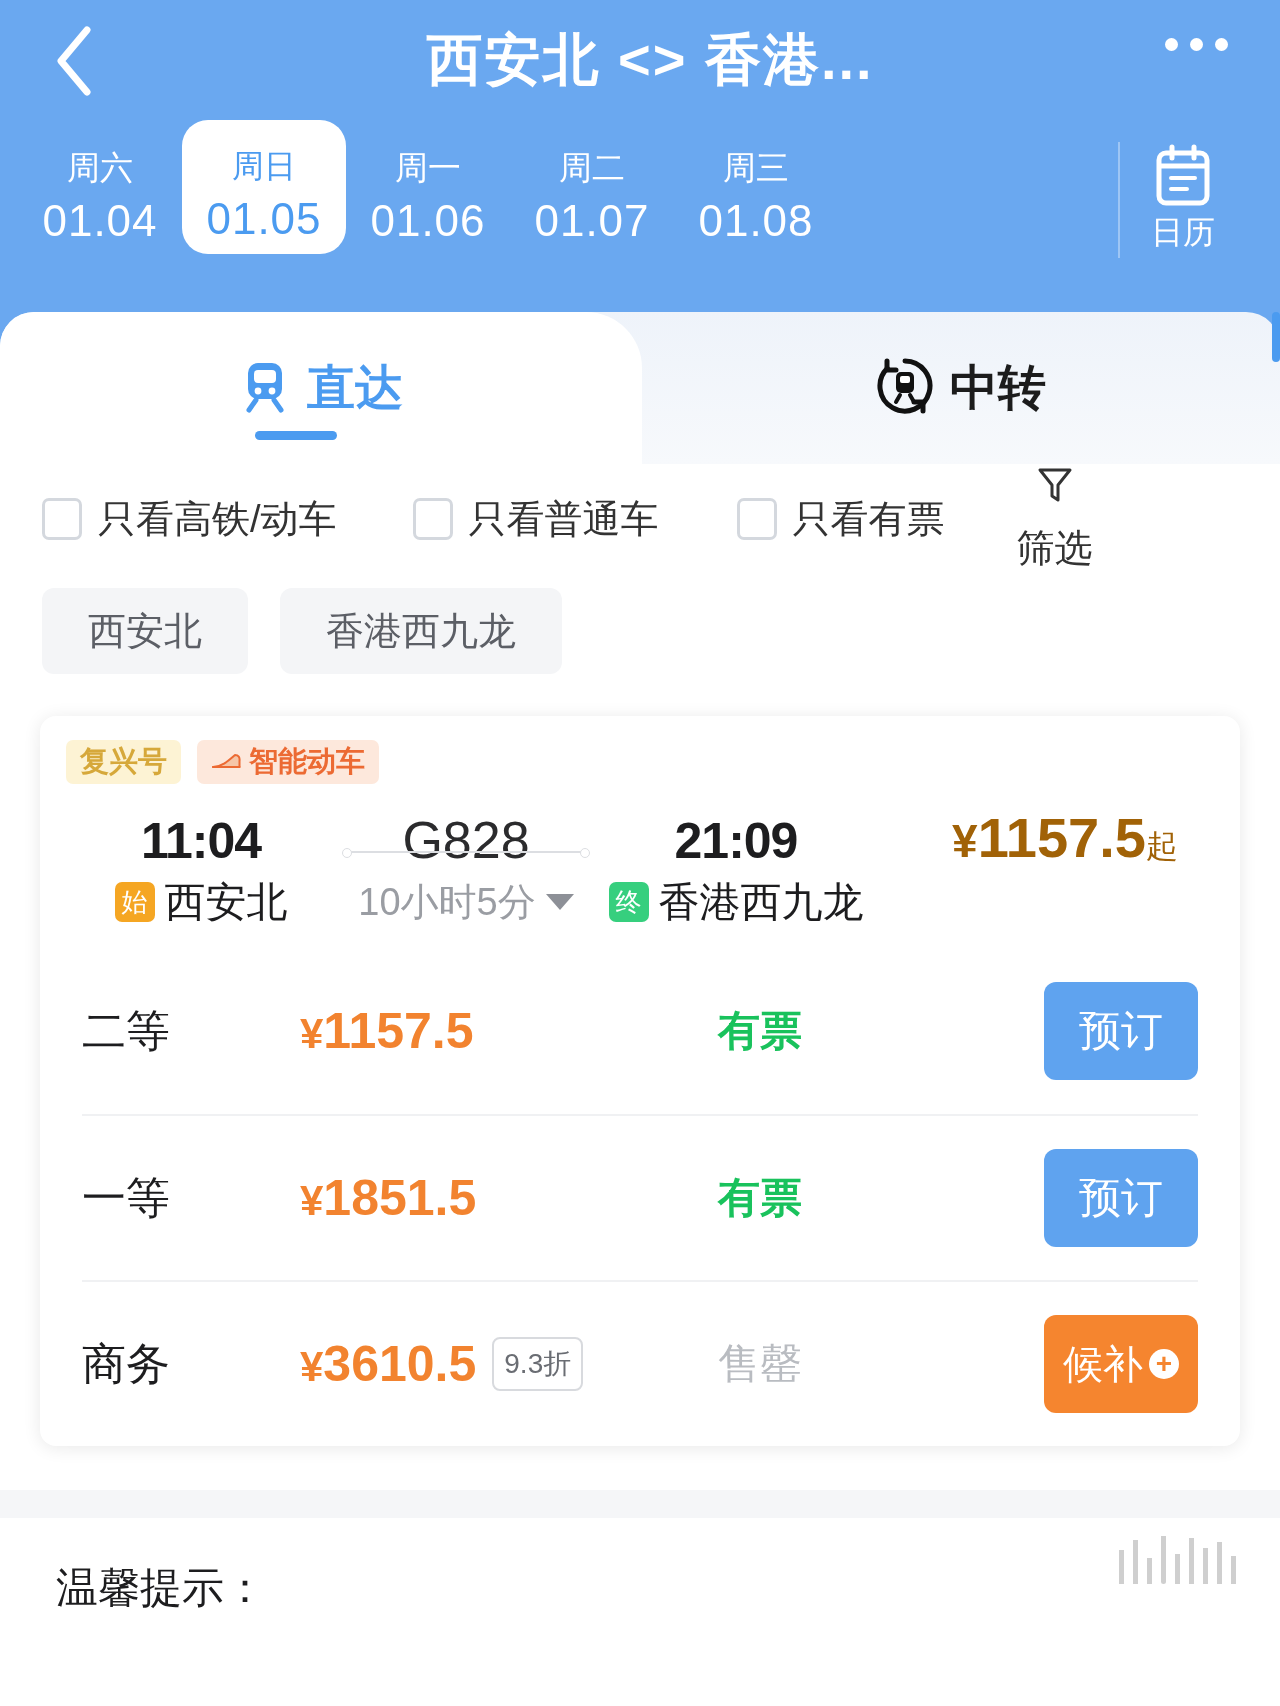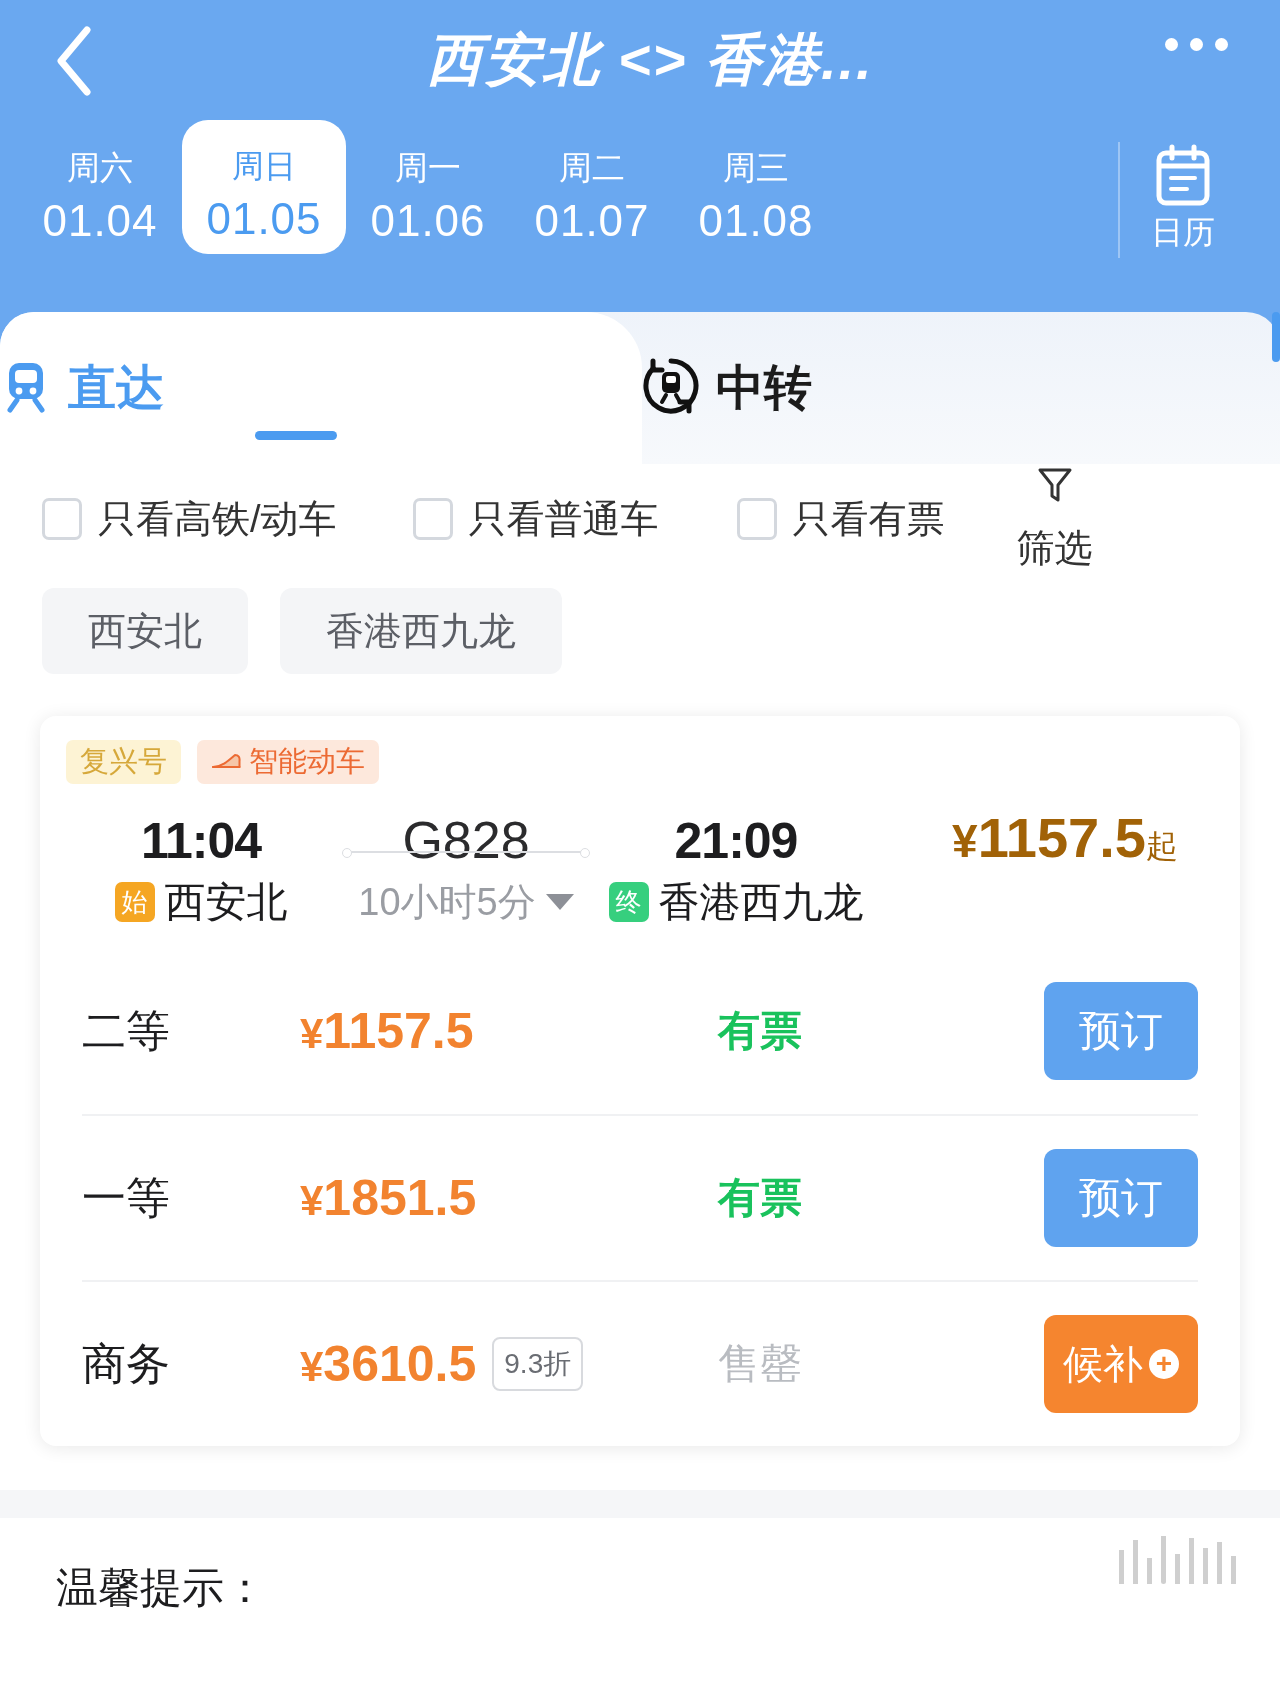--- a/index.html
+++ b/index.html
@@ -13,21 +13,21 @@
   
   .header {
     position: relative;
     width: 1280px; height: 312px;
     background: #6aa8f0;
     overflow: hidden;
   }
   .nav-bar {
     position: relative;
     height: 120px;
-    display: flex; align-items: center; font-style: italic;
+    display: flex; align-items: center;
   }
   .back-icon {
     position: absolute; left: 50px; top: 22px;
     width: 48px; height: 78px;
     display: flex; align-items: center; justify-content: center;
   }
   .back-icon svg { display:block; }
   .nav-title {
     width: 100%;
     text-align: center;
@@ -99,21 +99,21 @@
   }
   .tab-active-shape {
     position: absolute; left: 0; top: 0;
     width: 642px; height: 152px;
     background: #ffffff;
     border-top-left-radius: 34px;
     border-top-right-radius: 56px;
   }
   .tab {
     position: absolute; top: 0; height: 152px;
-    display: flex; align-items: center; 
+    display: flex; align-items: center; justify-content: center;
     gap: 16px;
   }
   .tab .tlabel { font-size: 48px; font-weight: 600; }
   .tab-direct { left: 0; width: 642px; }
   .tab-direct .tlabel { color: #4b9bf0; }
   .tab-transfer { left: 642px; width: 638px; }
   .tab-transfer .tlabel { color: #1c1c1c; }
   .tab-underline {
     position: absolute; left: 255px; bottom: 24px;
     width: 82px; height: 9px; border-radius: 5px;
@@ -161,21 +161,21 @@
     margin: 42px 40px 0 40px;
     background: #ffffff;
     border-radius: 16px;
     box-shadow: 0 2px 18px rgba(0,0,0,0.09);
     padding: 12px 0 0 0;
   }
   .badges { display: flex; gap: 16px; padding: 12px 0 0 26px; }
   .badge {
     height: 44px; display: flex; align-items: center; gap: 8px;
     padding: 0 14px; border-radius: 7px;
-    font-size: 29px; font-weight: 400;
+    font-size: 29px; font-weight: 700;
   }
   .badge-fuxing { background: #fdf3d4; color: #d6a83a; }
   .badge-smart { background: #fde8dc; color: #ec6a33; }
 
   .row-times {
     position: relative;
     display: flex; align-items: flex-end;
     padding: 6px 0 0 26px;
     height: 86px;
   }

